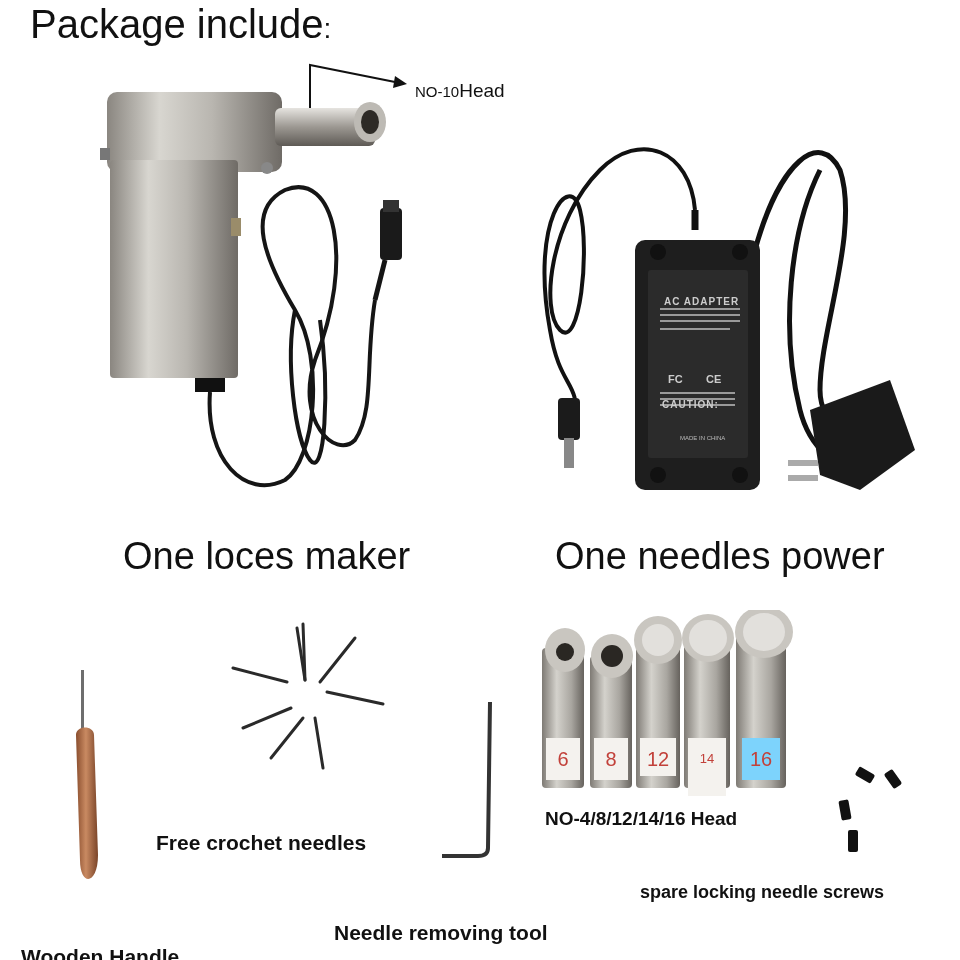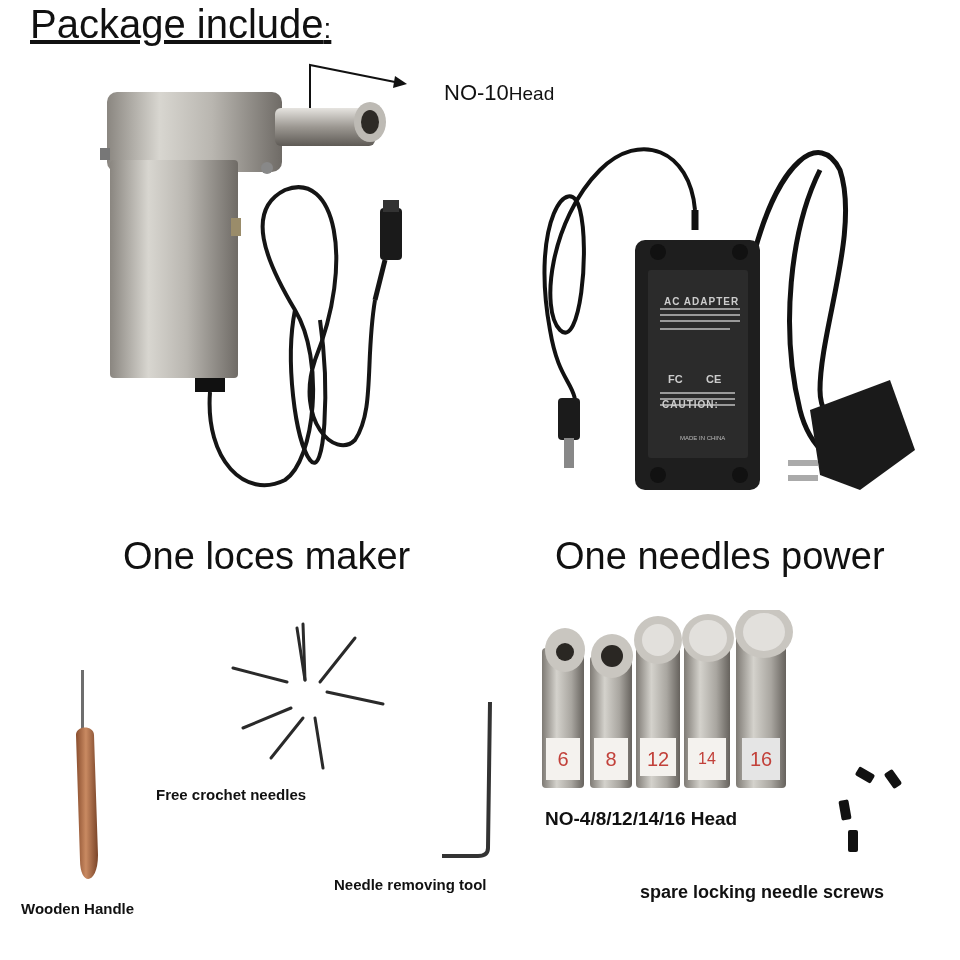--- a/index.html
+++ b/index.html
@@ -1,25 +1,25 @@
 <!DOCTYPE html>
 <html><head>
   <meta charset="utf-8">
   <style>
     html, body { margin: 0; padding: 0; }
     body {
       width: 960px; height: 960px; background: #ffffff; position: relative; overflow: hidden;
       font-family: "Liberation Sans", sans-serif; color: #111;
     }
     .abs { position: absolute; }
-    .title { left: 30px; top: 0px; font-size: 40px; color: #111; line-height: 48px; text-decoration: underline; }
+    .title { left: 30px; top: 0px; font-size: 40px; color: #111; line-height: 48px; }
     .callout { left: 415px; top: 80px; font-size: 19px; }
-    .callout .big { font-size: 22px; margin-left: 29px; }
+    .callout .big { font-size: 15px; }
     .caption-big { font-size: 38px; line-height: 44px; color: #111; margin-left: 23px; }
-    .caption-bold { font-weight: bold; font-size: 15px; color: #111; }
+    .caption-bold { font-weight: bold; font-size: 21px; color: #111; margin-top: 45px; }
     .caption-small-bold { font-weight: bold; font-size: 19px; color: #111; }
   </style>
 </head>
 <body>
 
 <div class="abs title">
   <span>Package include</span><span style="font-size:28px">:</span>
 </div>
 
 <svg class="abs" style="left:95px;top:60px" width="330" height="440" viewBox="0 0 330 440">
@@ -161,22 +161,22 @@
     <ellipse cx="170" cy="28" rx="26" ry="24" fill="#c9c6c0"></ellipse>
     <ellipse cx="170" cy="28" rx="19" ry="18" fill="#e2e0dc"></ellipse>
 
     <rect x="198" y="20" width="50" height="158" rx="4" fill="url(#headm)"></rect>
     <ellipse cx="226" cy="22" rx="29" ry="26" fill="#c9c6c0"></ellipse>
     <ellipse cx="226" cy="22" rx="21" ry="19" fill="#e2e0dc"></ellipse>
   </svg>
   <div class="abs" style="left:8px;top:128px;width:34px;height:42px;background:#f4f2ee;color:#c2413a;font-size:20px;text-align:center;line-height:42px">6</div>
   <div class="abs" style="left:56px;top:128px;width:34px;height:42px;background:#f4f2ee;color:#c2413a;font-size:20px;text-align:center;line-height:42px">8</div>
   <div class="abs" style="left:102px;top:128px;width:36px;height:38px;background:#f4f2ee;color:#c2413a;font-size:20px;text-align:center;line-height:42px">12</div>
-  <div class="abs" style="left:150px;top:128px;width:38px;height:42px;background:#f4f2ee;color:#c2413a;font-size:16px;text-align:center;line-height:42px">14</div>
-  <div class="abs" style="left:204px;top:128px;width:38px;height:42px;background:#e5e5e5;color:#c2413a;font-size:20px;text-align:center;line-height:42px">16</div>
+  <div class="abs" style="left:150px;top:128px;width:38px;height:58px;background:#f4f2ee;color:#c2413a;font-size:13px;text-align:center;line-height:42px">14</div>
+  <div class="abs" style="left:204px;top:128px;width:38px;height:42px;background:#7dd3fc;color:#c2413a;font-size:20px;text-align:center;line-height:42px">16</div>
 </div>
 <div class="abs caption-small-bold" style="left:545px;top:808px">NO-4/8/12/14/16 Head</div>
 
 <svg class="abs" style="left:830px;top:760px" width="80" height="100" viewBox="0 0 80 100">
   <g fill="#111">
     <rect x="30" y="6" width="10" height="18" rx="2" transform="rotate(-60 35 15)"></rect>
     <rect x="58" y="10" width="10" height="18" rx="2" transform="rotate(-35 63 19)"></rect>
     <rect x="10" y="40" width="10" height="20" rx="2" transform="rotate(-10 15 50)"></rect>
     <rect x="18" y="70" width="10" height="22" rx="2"></rect>
   </g>

